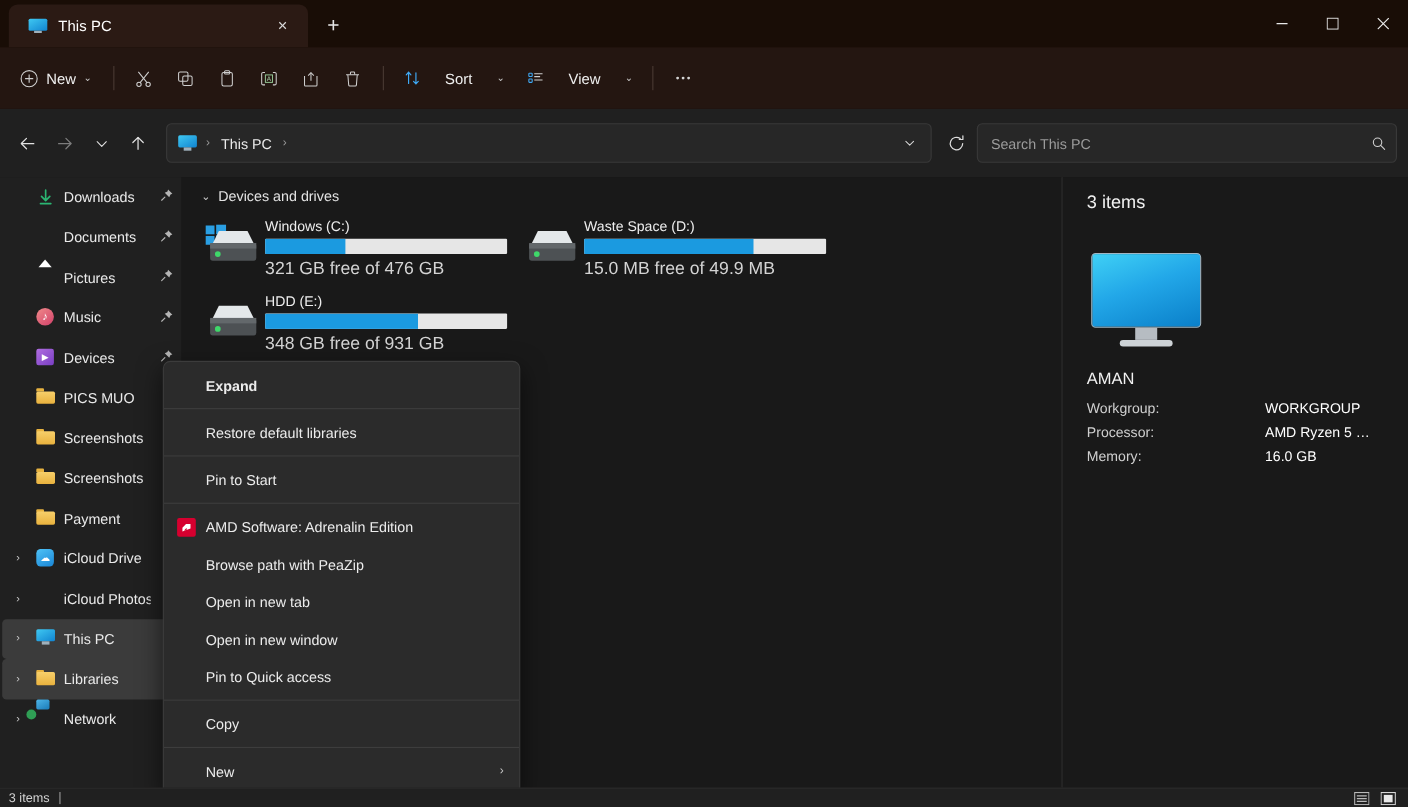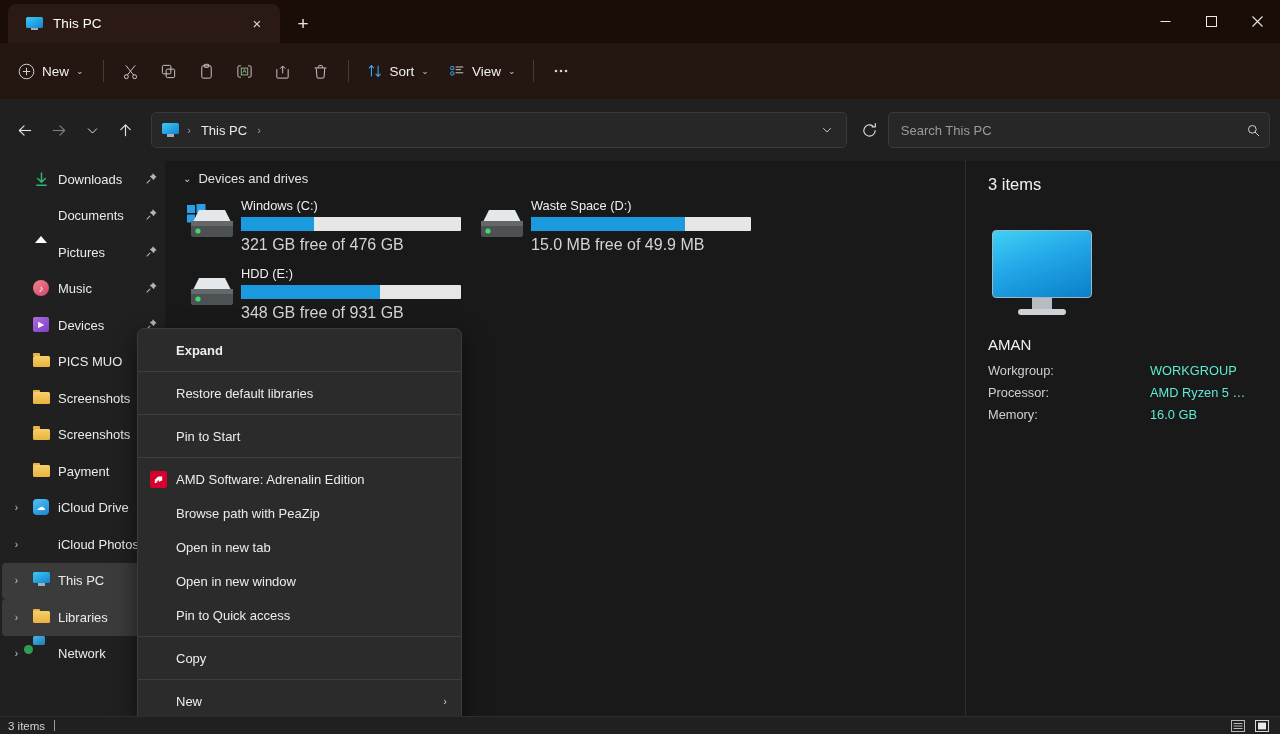--- a/index.html
+++ b/index.html
@@ -58,21 +58,21 @@
     display: flex; align-items: center; gap: 7px;
     height: 34px; padding: 0 10px 0 8px; border-radius: 5px;
     font-size: 13.5px; color: #f0f0f0;
   }
   .cmd-ico {
     width: 36px; height: 34px; border-radius: 5px;
     display: flex; align-items: center; justify-content: center;
     color: #cfcfcf;
   }
   .cmd-text {
-    display: flex; align-items: center; gap: 7px;
+    display: flex; align-items: center; gap: 22px;
     height: 34px; padding: 0 9px; border-radius: 5px;
     font-size: 13.5px; color: #f0f0f0;
   }
   .sep { width: 1px; height: 22px; background: #4a3a33; margin: 0 7px; }
   .chev { font-size: 9px; color: #c9c9c9; }
 
   
   .navbar {
     position: absolute; top: 99px; left: 0; width: 1280px; height: 62px;
     background: #202020;
@@ -178,36 +178,36 @@
     position: absolute; left: 40px; top: 68px; width: 20px; height: 11px; background: #b6bcc2;
   }
   .mon-base {
     position: absolute; left: 26px; top: 79px; width: 48px; height: 6px;
     background: #cdd2d6; border-radius: 3px;
   }
   .det-name { font-size: 15px; color: #f2f2f2; margin: 20px 0 10px; }
   .det-rows { display: flex; flex-direction: column; gap: 7px; }
   .det-row { display: flex; font-size: 12.8px; }
   .det-key { width: 162px; color: #cfcfcf; }
-  .det-val { color: #5eead4; }
+  .det-val { color: #ffffff; }
 
   
   .statusbar {
     position: absolute; top: 716px; left: 0; width: 1280px; height: 18px;
     background: #202020; border-top: 1px solid #2c2c2c;
     display: flex; align-items: center; padding: 0 8px;
     font-size: 11.5px; color: #d2d2d2;
   }
   .status-sep { width: 1px; height: 11px; background: #9a9a9a; margin: 0 9px; }
   .view-toggles { margin-left: auto; display: flex; gap: 4px; align-items: center; }
   .vt { width: 20px; height: 16px; display: flex; align-items: center; justify-content: center; border-radius: 2px; }
 
   
   .ctxmenu {
-    position: absolute; left: 137px; top: 328px; width: 325px;
+    position: absolute; left: 148px; top: 328px; width: 325px;
     background: #2b2b2b; border: 1px solid #3c3c3c; border-radius: 7px;
     padding: 4px 0; box-shadow: 0 8px 22px rgba(0,0,0,.55);
     overflow: hidden;
   }
   .ctx-item {
     display: flex; align-items: center; height: 34px;
     padding: 0 12px 0 10px; font-size: 13px; color: #ececec;
     margin: 0 2px; border-radius: 4px;
   }
   .ctx-item.bold { font-weight: bold; }

